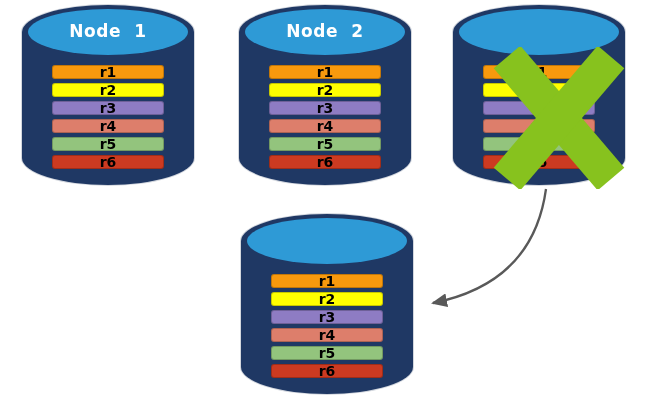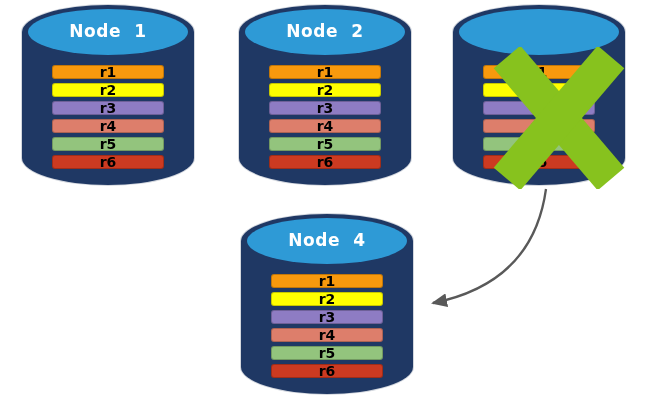--- a/index.html
+++ b/index.html
@@ -172,21 +172,20 @@
     </div>
     <svg class="failure-x" viewBox="0 0 138 142">
       <line x1="17" y1="10" x2="121" y2="132" stroke-width="35" stroke-linecap="butt" style="stroke: rgb(135, 194, 30);"></line>
       <line x1="121" y1="10" x2="17" y2="132" stroke-width="35" stroke-linecap="butt" style="stroke: rgb(135, 194, 30);"></line>
     </svg>
   </div>
 
   <div class="node pos-4">
     <div class="cyl-body" style="background: rgb(31, 56, 100);"></div>
     <div class="cyl-top" style="background: rgb(46, 154, 214);"></div>
-    <div class="node-title" style="color: rgb(255, 255, 255);">Node 4</div>
     <div class="replica-list">
       <div class="replica-bar" style="background: rgb(248, 153, 13);">
           <span class="replica-label">r1</span>
         </div>
       <div class="replica-bar" style="background: rgb(255, 255, 0);">
           <span class="replica-label">r2</span>
         </div>
       <div class="replica-bar" style="background: rgb(142, 124, 195);">
           <span class="replica-label">r3</span>
         </div>

